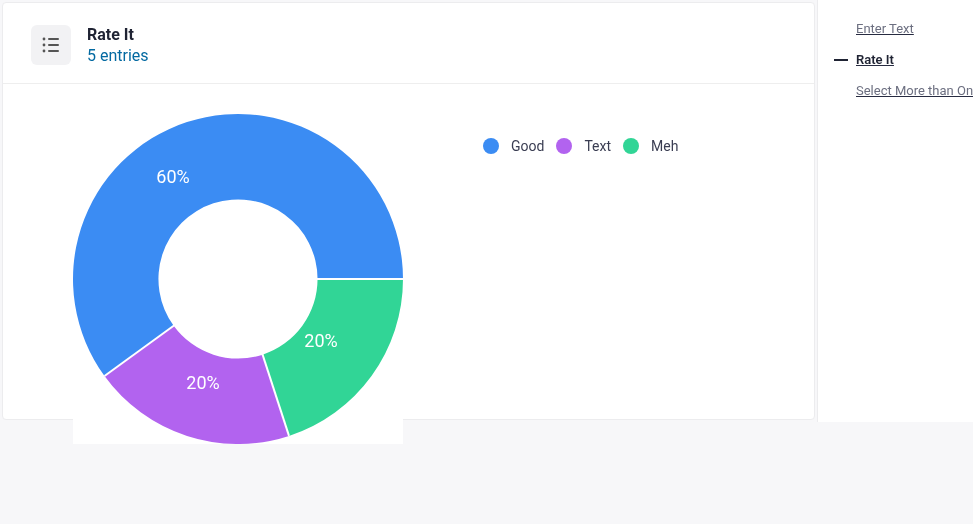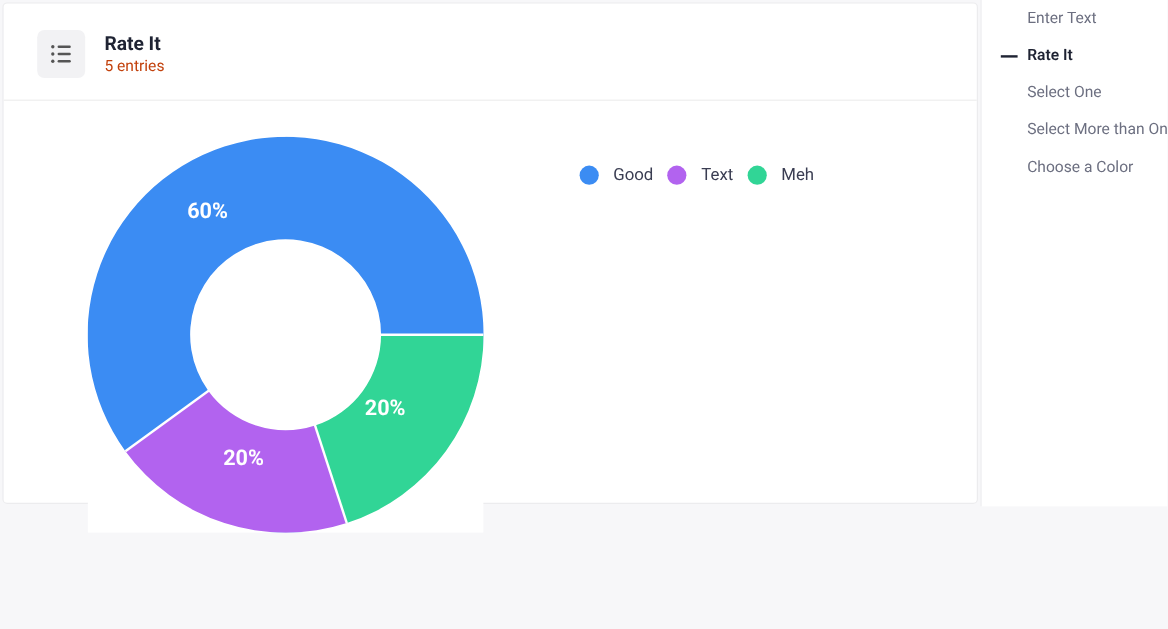--- a/index.html
+++ b/index.html
@@ -30,38 +30,38 @@
     height: 40px;
     background: #f2f2f4;
     border-radius: 6px;
     display: flex;
     align-items: center;
     justify-content: center;
     flex-shrink: 0;
   }
   .header-text { display: flex; flex-direction: column; gap: 2px; }
   .header-title { font-size: 16px; font-weight: 700; color: #1f2333; }
-  .header-subtitle { font-size: 13px; color: #c2410c; }
+  .header-subtitle { font-size: 16px; color: #0369a1; }
   .chart-area {
     flex: 1;
     display: flex;
     align-items: center;
     padding: 30px 40px;
   }
   .donut-wrap {
     position: relative;
     width: 330px;
     height: 330px;
     margin-left: 30px;
   }
   .donut-wrap svg { display: block; }
   .donut-label {
     position: absolute;
     font-size: 18px;
-    font-weight: 700;
+    font-weight: 400;
     color: #ffffff;
     transform: translate(-50%, -50%);
     pointer-events: none;
   }
   .legend {
     margin-left: 80px;
     display: flex;
     flex-direction: row;
     gap: 12px;
     align-self: flex-start;
@@ -79,21 +79,22 @@
     width: 16px;
     height: 16px;
     border-radius: 50%;
     flex-shrink: 0;
   }
   .side-panel {
     width: 156px;
     flex-shrink: 0;
     background: #ffffff;
     border-left: 1px solid #ececee;
-    padding: 0 0;
+    padding: 13px 0;
+    text-decoration: underline;
   }
   .side-item {
     display: flex;
     align-items: center;
     padding: 8px 16px;
     font-size: 13px;
     color: #6c6f80;
     cursor: pointer;
     gap: 8px;
     white-space: nowrap;
@@ -204,25 +205,17 @@
     <div class="side-item">
       <span class="dash"></span>
       <span>Enter Text</span>
     </div>
     <div class="side-item active">
       <span class="dash"></span>
       <span>Rate It</span>
     </div>
     <div class="side-item">
       <span class="dash"></span>
-      <span>Select One</span>
-    </div>
-    <div class="side-item">
-      <span class="dash"></span>
       <span>Select More than One</span>
     </div>
-    <div class="side-item">
-      <span class="dash"></span>
-      <span>Choose a Color</span>
-    </div>
   </div>
 
 </div>
 
 </body></html>

